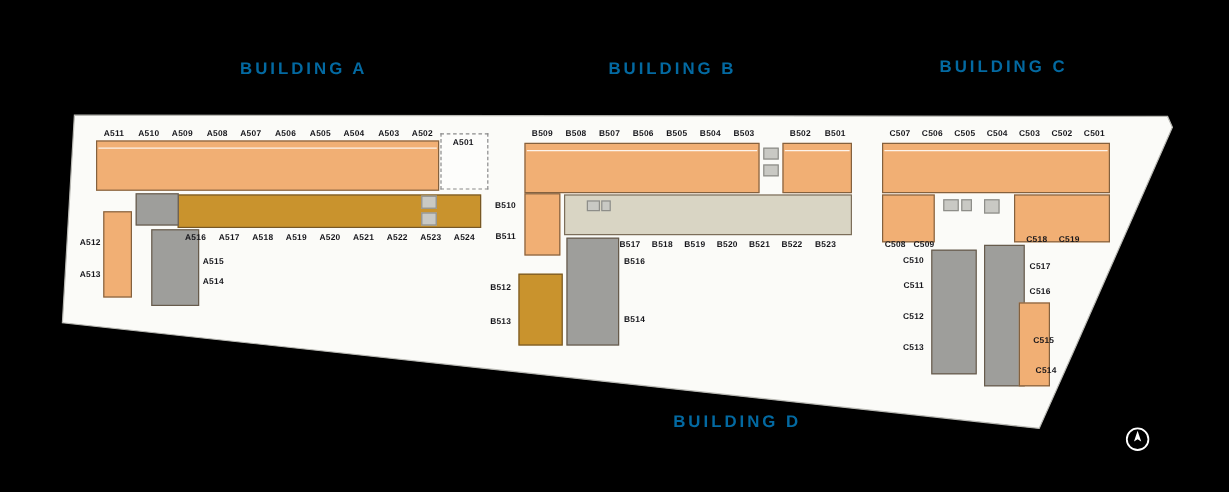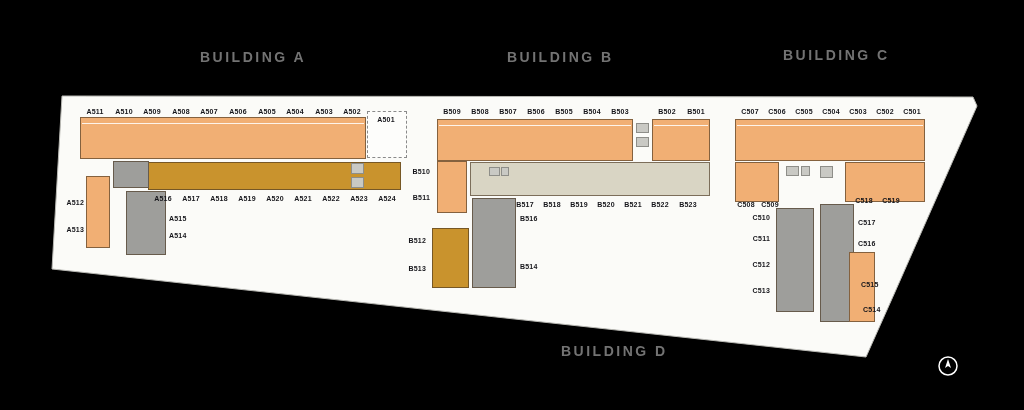--- a/index.html
+++ b/index.html
@@ -14,21 +14,21 @@
         transparent 0,transparent calc(var(--u) - 1px),
         rgba(255,255,255,.95) calc(var(--u) - 1px),rgba(255,255,255,.95) var(--u));}
   .balc::after{content:"";position:absolute;left:1px;right:1px;top:5px;
         border-top:1px solid rgba(255,255,255,.85);}
   .dashed{border:1px dashed #8a8a8a !important;background:#fdfdfb;}
   .core{position:absolute;background:#c9c9c4;border:1px solid #8e8e89;box-sizing:border-box;}
   .ulabel{position:absolute;font-size:7px;font-weight:700;color:#15151a;
         letter-spacing:.2px;white-space:nowrap;line-height:1;}
   .ulabel.c{width:28px;text-align:center;}
   .ulabel.r{width:28px;text-align:right;}
-  .blabel{position:absolute;font-size:14px;font-weight:700;color:#737373;
+  .blabel{position:absolute;font-size:14px;font-weight:700;color:#0369a1;
         letter-spacing:2.5px;line-height:1;white-space:nowrap;}
 </style>
 </head>
 <body>
 
 <div class="stage">
 
   <svg class="plan-svg" width="1024" height="410" viewBox="0 0 1024 410">
     <polygon points="62,96 973,97 977,106 895,292 866,357 52,269" fill="#FBFBF8" stroke="#b9b9b4" stroke-width="1"></polygon>
   </svg>

